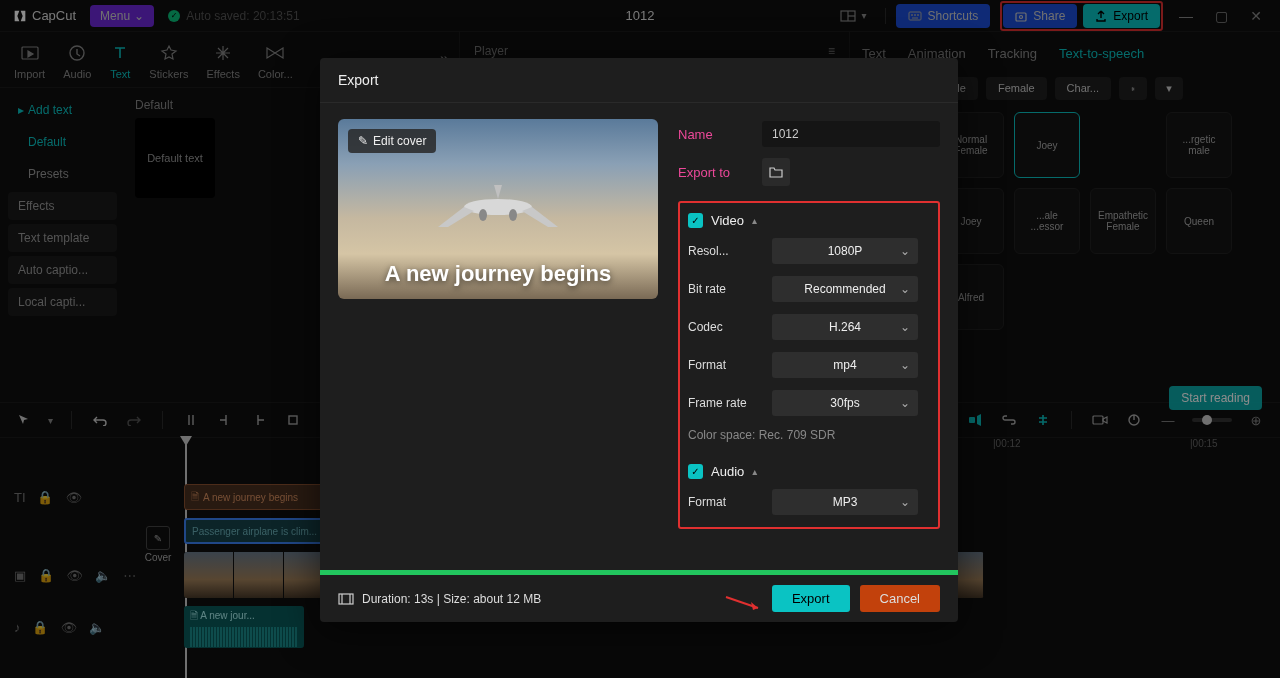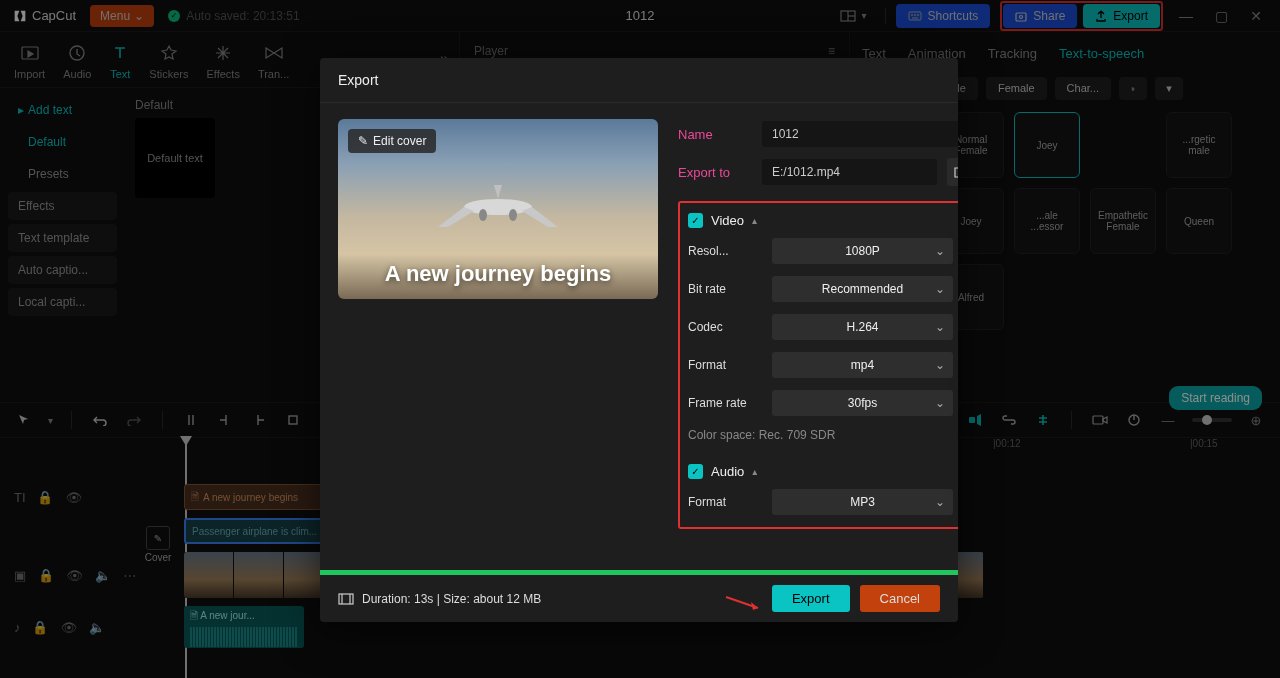--- a/index.html
+++ b/index.html
@@ -2,21 +2,21 @@
 <html><head>
 <meta charset="utf-8">
 <style>
 * { box-sizing: border-box; margin: 0; padding: 0; font-family: -apple-system, BlinkMacSystemFont, 'Segoe UI', sans-serif; }
 body { background: #0a0a0a; color: #ccc; width: 1280px; height: 678px; overflow: hidden; font-size: 13px; position: relative; }
 
 
 .topbar { height: 32px; display: flex; align-items: center; padding: 0 12px; background: #0f0f0f; border-bottom: 1px solid #1a1a1a; }
 .logo { display: flex; align-items: center; gap: 4px; font-weight: 500; color: #ddd; }
 .logo-icon { width: 16px; height: 16px; }
-.menu-btn { margin-left: 14px; background: #c2410c; padding: 4px 10px; border-radius: 4px; color: #ccc; display: flex; align-items: flex-end; gap: 4px; font-size: 12px; cursor: pointer; }
+.menu-btn { margin-left: 14px; background: #6d28d9; padding: 4px 10px; border-radius: 4px; color: #ccc; display: flex; align-items: flex-end; gap: 4px; font-size: 12px; cursor: pointer; }
 .autosave { margin-left: 14px; display: flex; align-items: center; gap: 6px; color: #555; font-size: 12px; }
 .autosave-check { width: 12px; height: 12px; border-radius: 50%; background: #0abf7a; display: flex; align-items: center; justify-content: center; color: #000; font-size: 8px; }
 .title-center { position: absolute; left: 50%; transform: translateX(-50%); color: #ddd; font-size: 13px; }
 .topbar-right { margin-left: auto; display: flex; align-items: center; gap: 10px; }
 .topbar-icon-btn { color: #888; display: flex; align-items: center; gap: 6px; padding: 4px 8px; font-size: 12px; }
 .share-btn { background: #1d4ed8; padding: 5px 12px; border-radius: 4px; color: #ccc; display: flex; align-items: center; gap: 6px; font-size: 12px; cursor: pointer; }
 .export-top-btn { background: #0ac3c3; color: #000; padding: 5px 12px; border-radius: 4px; display: flex; align-items: center; gap: 6px; font-size: 12px; font-weight: 500; cursor: pointer; }
 .share-export-highlight { border: 2px solid #e03030; border-radius: 3px; padding: 1px; display: flex; gap: 6px; }
 .win-ctrl { color: #888; padding: 0 6px; font-size: 14px; }
 
@@ -50,21 +50,21 @@
 .right-panel { width: 430px; background: #0f0f0f; padding: 8px 12px; }
 .right-tabs { display: flex; gap: 22px; padding: 6px 0 10px; color: #888; font-size: 13px; }
 .right-tab { cursor: pointer; }
 .right-tab.active { color: #0ac3c3; }
 .voice-filters { display: flex; gap: 8px; margin: 6px 0 12px; }
 .voice-filter { background: #1f1f1f; padding: 5px 12px; border-radius: 4px; color: #ccc; font-size: 11px; cursor: pointer; }
 .voice-filter-icon { width: 28px; display: flex; align-items: center; justify-content: center; }
 .voice-grid { display: flex; flex-wrap: wrap; gap: 10px; }
 .voice-card { width: 66px; height: 66px; background: #141414; border: 1px solid #222; border-radius: 6px; display: flex; align-items: center; justify-content: center; color: #aaa; font-size: 10px; text-align: center; padding: 4px; cursor: pointer; }
 .voice-card.selected { border: 1.5px solid #0ac3c3; }
-.start-reading { position: absolute; right: 18px; top: 386px; background: rgba(10,195,195,0.85); color: #fff; padding: 5px 12px; border-radius: 9px; font-size: 12px; cursor: pointer; }
+.start-reading { position: absolute; right: 18px; top: 386px; background: rgba(10,195,195,0.85); color: #fff; padding: 5px 12px; border-radius: 4px; font-size: 12px; cursor: pointer; }
 
 
 .timeline-tools { height: 36px; background: #0f0f0f; border-top: 1px solid #1a1a1a; border-bottom: 1px solid #1a1a1a; display: flex; align-items: center; padding: 0 14px; gap: 14px; color: #888; }
 .tool-sep { width: 1px; height: 18px; background: #2a2a2a; margin: 0 4px; }
 .tool-btn { width: 20px; height: 20px; display: flex; align-items: center; justify-content: center; cursor: pointer; }
 .tool-btn.accent { color: #0ac3c3; }
 .timeline-tools .right-tools { margin-left: auto; display: flex; align-items: center; gap: 14px; }
 
 .timeline { height: 240px; background: #0f0f0f; position: relative; padding-top: 20px; }
 .ruler { height: 20px; position: absolute; top: 0; left: 180px; right: 0; display: flex; color: #666; font-size: 10px; }
@@ -227,21 +227,21 @@
             </svg>
           </div>
         <span>Effects</span>
       </div>
       <div class="media-tab">
         <div class="media-tab-icon">
             <svg width="20" height="14" viewBox="0 0 20 14" fill="none" stroke="#888" stroke-width="1.2">
               <path d="M2 2l8 5-8 5zM18 2l-8 5 8 5z"></path>
             </svg>
           </div>
-        <span>Tran...</span>
+        <span>Color...</span>
       </div>
       <div class="media-more">»</div>
     </div>
     <div class="left-content">
       <div class="left-sidebar">
         <div class="ls-item accent"><span style="margin-right:4px">▸</span><span>Add text</span></div>
         <div class="ls-item accent ls-sub">Default</div>
         <div class="ls-item ls-sub">Presets</div>
         <div class="ls-item dark">Effects</div>
         <div class="ls-item dark">Text template</div>
@@ -477,21 +477,20 @@
         <div class="preview-caption">A new journey begins</div>
       </div>
     </div>
     <div class="modal-right">
       <div class="form-row">
         <div class="form-label">Name</div>
         <input class="form-input" value="1012" style="">
       </div>
       <div class="form-row">
         <div class="form-label">Export to</div>
-        <input class="form-input" value="E:/1012.mp4" style="">
         <div class="folder-btn">
           <svg width="14" height="12" viewBox="0 0 14 12" fill="none" stroke="#ccc" stroke-width="1.2">
               <path d="M1 2h4l1 2h7v7H1z"></path>
             </svg>
         </div>
       </div>
 
       <div class="settings-box">
 
         <div class="section-head">

